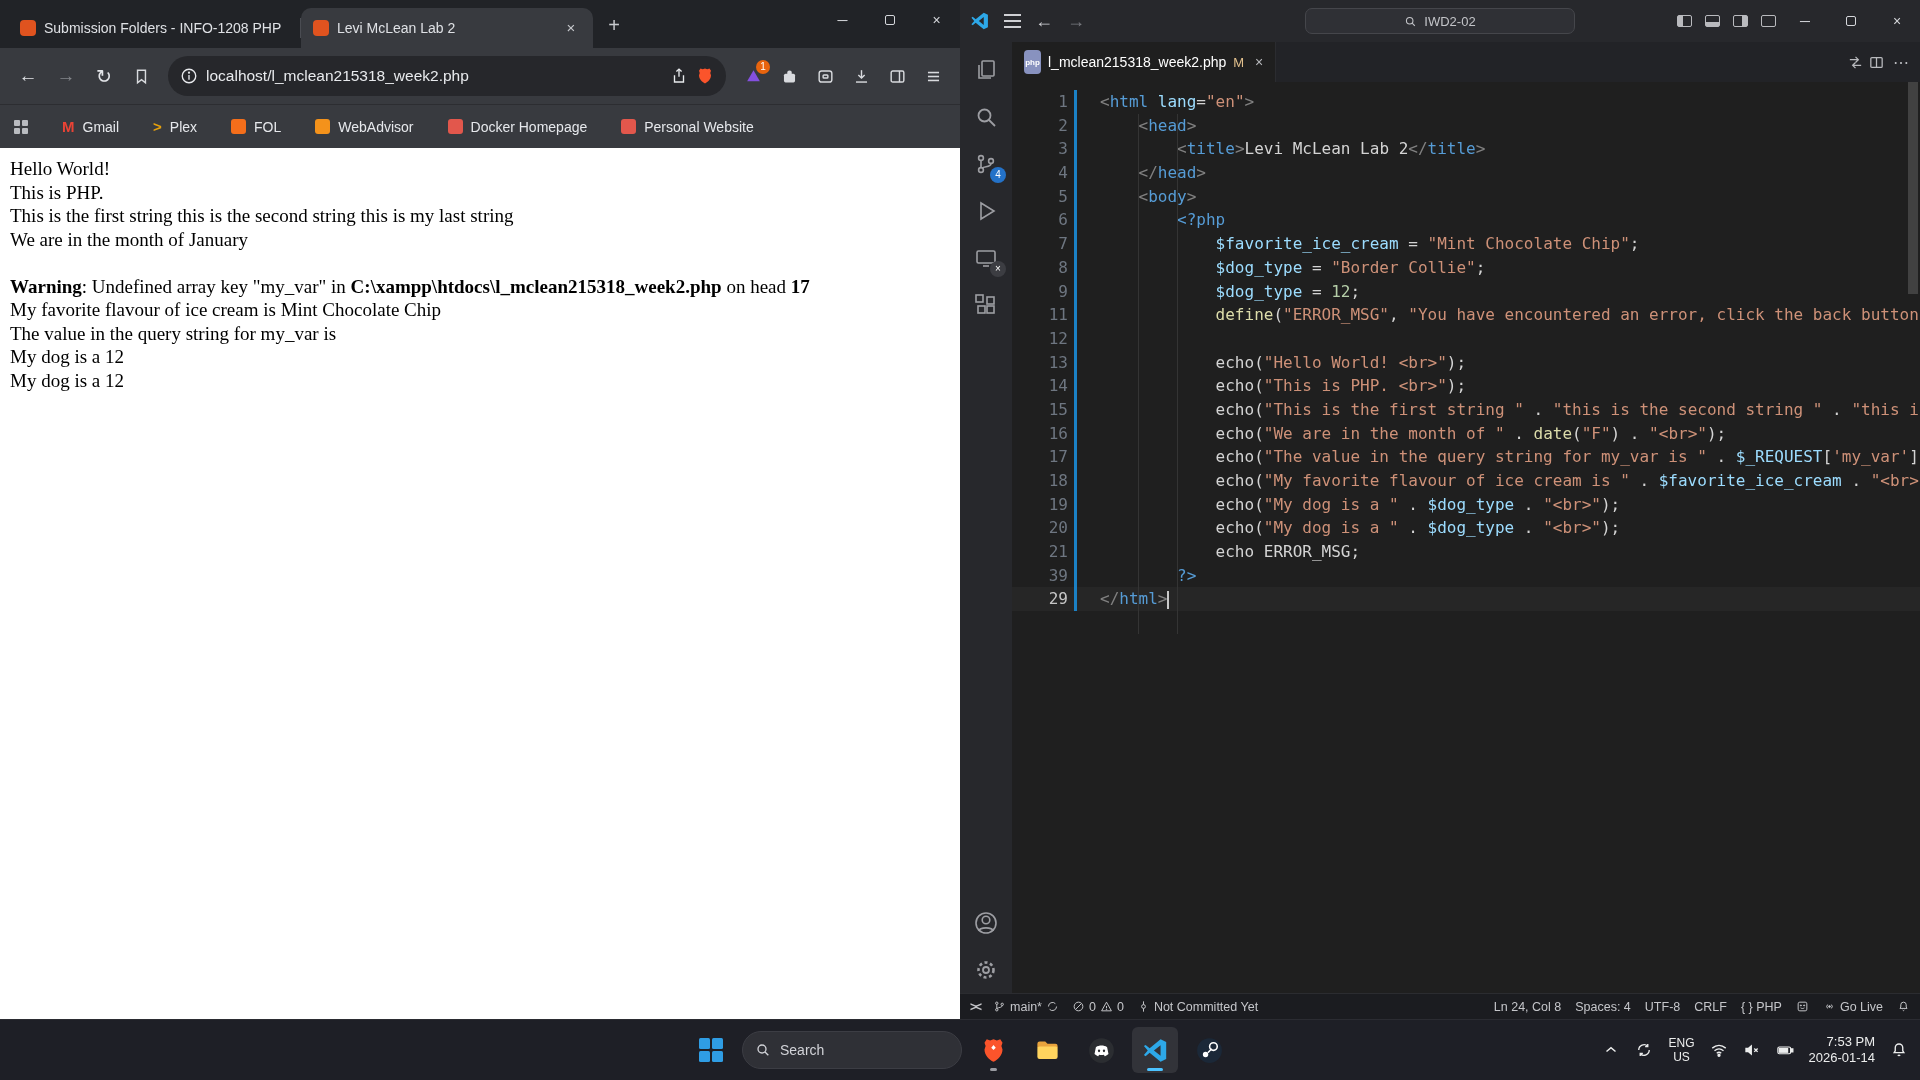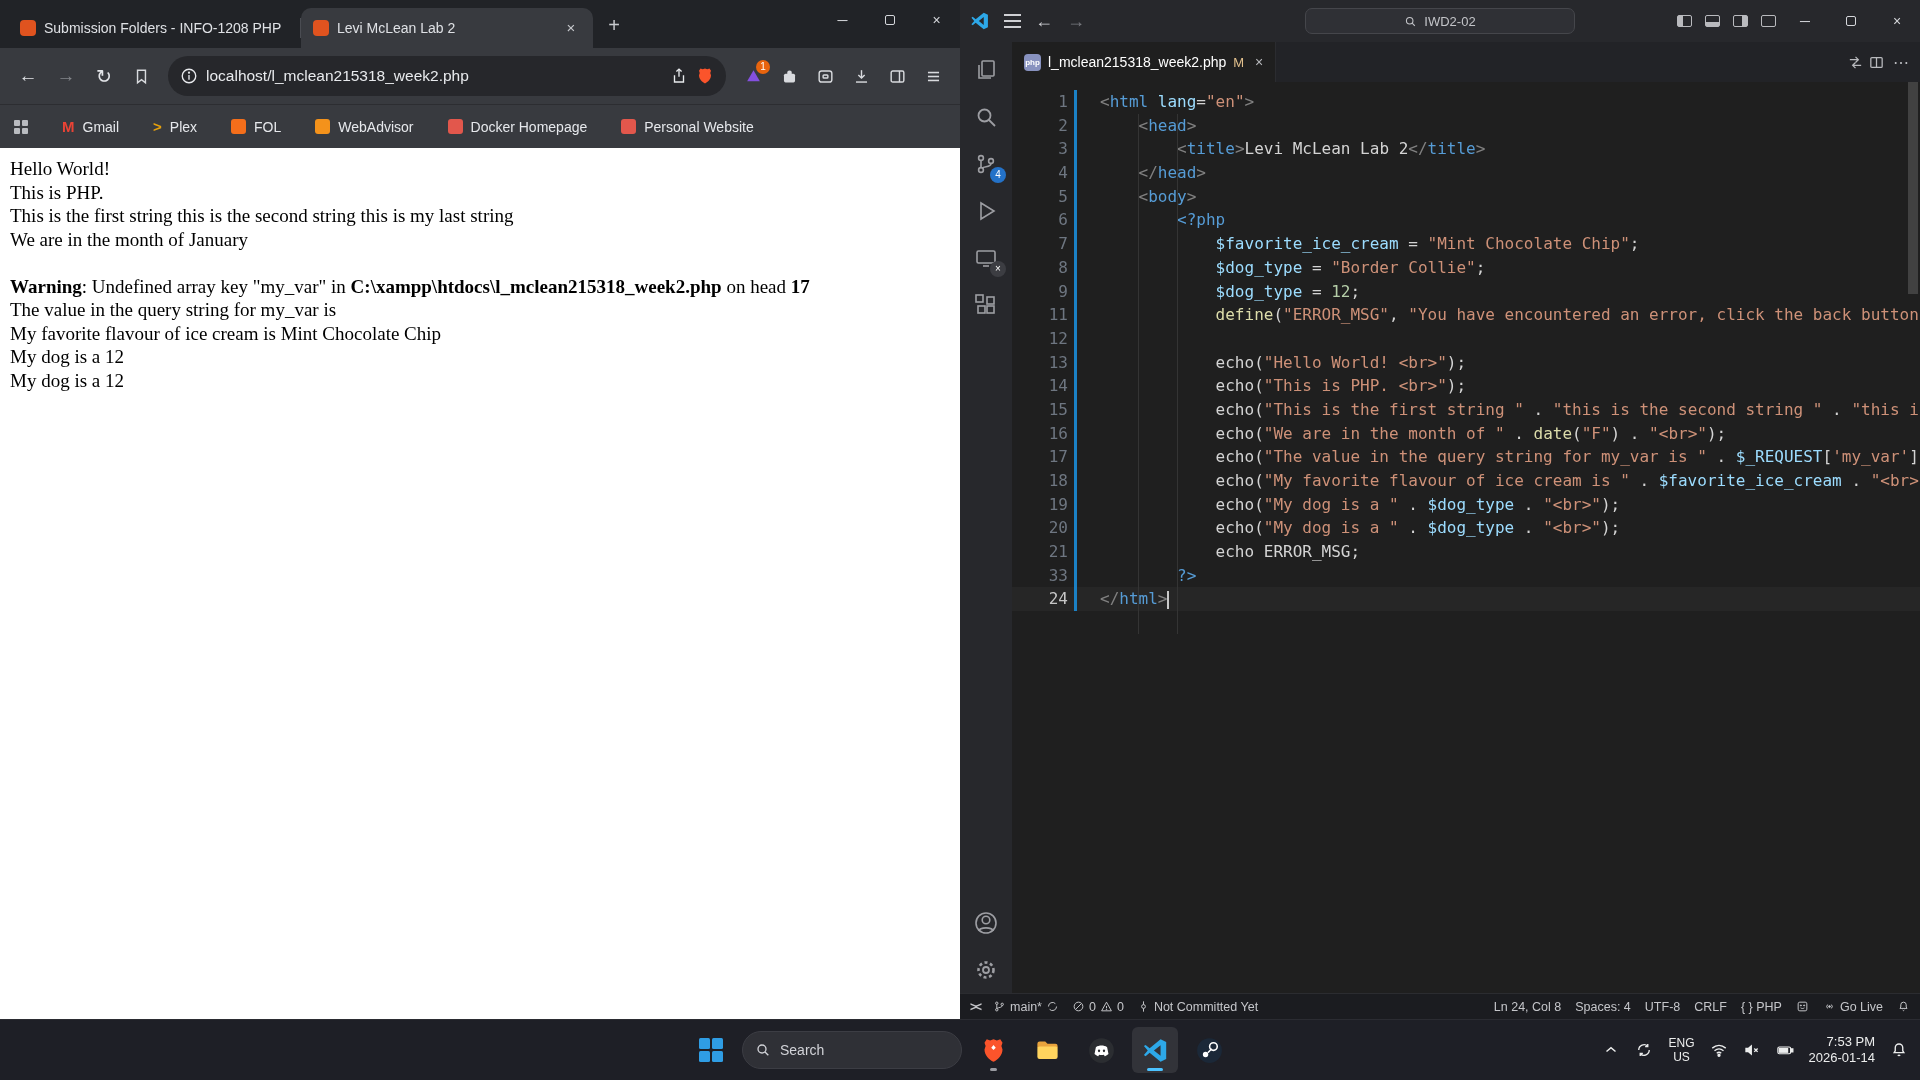--- a/index.html
+++ b/index.html
@@ -64,21 +64,21 @@
   .activitybar { width:52px; background:#27282c; display:flex; flex-direction:column; align-items:center; padding-top:4px; }
   .act-icon { width:48px; height:47px; display:flex; align-items:center; justify-content:center; color:#9d9ea3; position:relative; }
   .act-icon svg { width:24px; height:24px; }
   .act-spacer { flex:1; }
   .act-badge { position:absolute; right:4px; bottom:4px; min-width:16px; height:16px; border-radius:8px; background:#2472c8; color:#fff; font-size:10px; line-height:16px; text-align:center; }
   .act-badge.dark { background:#3c3d42; }
 
   .editor { flex:1; position:relative; background:#1f1f1f; overflow:hidden; }
   .vs-tabbar { height:40px; background:#222327; display:flex; align-items:stretch; position:relative; }
   .vs-tab { display:flex; align-items:center; gap:7px; padding:0 12px; background:#1f1f1f; border-right:1px solid #2b2c30; font-size:14px; color:#ffffff; }
-  .php-icon { width:17px; height:17px; border-radius:4px; background:#8892bf; color:#fff; font-size:8px; font-weight:bold; display:flex; align-items:center; justify-content:center; }
+  .php-icon { width:17px; height:24px; border-radius:4px; background:#8892bf; color:#fff; font-size:8px; font-weight:bold; display:flex; align-items:center; justify-content:center; }
   .git-m { color:#e2c08d; font-size:13px; }
   .vs-tab-close { color:#b9babe; font-size:14px; margin-left:4px; }
   .tabbar-actions { position:absolute; right:6px; top:0; height:40px; display:flex; align-items:center; gap:4px; color:#b9babe; }
   .tabbar-actions svg { width:17px; height:17px; }
   .tabbar-actions .dots { font-size:16px; letter-spacing:1px; padding:0 4px; }
 
   .code-area { position:relative; padding-top:8px; font-family:"DejaVu Sans Mono",monospace; font-size:16px; }
   .code-line { display:flex; height:23.7px; line-height:23.7px; white-space:pre; overflow:hidden; }
   .code-line.current { background:rgba(255,255,255,0.03); }
   .ln { width:56px; text-align:right; color:#6e7681; flex:none; }
@@ -248,22 +248,22 @@
         </div>
     </div>
 
     <div class="page-content">
         <div class="page-line"><span>Hello World!</span></div>
         <div class="page-line"><span>This is PHP.</span></div>
         <div class="page-line"><span>This is the first string this is the second string this is my last string</span></div>
         <div class="page-line"><span>We are in the month of January</span></div>
         <div class="page-line">&nbsp;</div>
         <div class="page-line"><span class="bold">Warning</span><span>: Undefined array key "my_var" in </span><span class="bold">C:\xampp\htdocs\l_mclean215318_week2.php</span><span> on head </span><span class="bold">17</span></div>
+        <div class="page-line"><span>My favorite flavour of ice cream is Mint Chocolate Chip</span></div>
         <div class="page-line"><span>The value in the query string for my_var is</span></div>
-        <div class="page-line"><span>My favorite flavour of ice cream is Mint Chocolate Chip</span></div>
         <div class="page-line"><span>My dog is a 12</span></div>
         <div class="page-line"><span>My dog is a 12</span></div>
       </div>
   </div>
 
   <div id="vscode-window">
     <div class="vs-titlebar">
       <svg class="logo" viewBox="0 0 24 24" fill="#2da8e8">
         <path d="M16.5 2l5 2.5v15l-5 2.5L6.8 14l-3.6 3-1.5-1 3.4-4-3.4-4 1.5-1 3.6 3L16.5 2zm0 5.3L10.6 12l5.9 4.7V7.3z"></path>
       </svg>
@@ -403,22 +403,22 @@
             <div class="code-line"><span class="ln">12</span><span class="chg"></span><span class="ct"></span></div>
             <div class="code-line"><span class="ln">13</span><span class="chg"></span><span class="ct"><span class="tk-op">            </span><span class="tk-txt">echo</span><span class="tk-op">(</span><span class="tk-str">"Hello World! &lt;br&gt;"</span><span class="tk-op">);</span></span></div>
             <div class="code-line"><span class="ln">14</span><span class="chg"></span><span class="ct"><span class="tk-op">            </span><span class="tk-txt">echo</span><span class="tk-op">(</span><span class="tk-str">"This is PHP. &lt;br&gt;"</span><span class="tk-op">);</span></span></div>
             <div class="code-line"><span class="ln">15</span><span class="chg"></span><span class="ct"><span class="tk-op">            </span><span class="tk-txt">echo</span><span class="tk-op">(</span><span class="tk-str">"This is the first string "</span><span class="tk-op"> . </span><span class="tk-str">"this is the second string "</span><span class="tk-op"> . </span><span class="tk-str">"this is my last string &lt;br&gt;"</span></span></div>
             <div class="code-line"><span class="ln">16</span><span class="chg"></span><span class="ct"><span class="tk-op">            </span><span class="tk-txt">echo</span><span class="tk-op">(</span><span class="tk-str">"We are in the month of "</span><span class="tk-op"> . </span><span class="tk-fn">date</span><span class="tk-op">(</span><span class="tk-str">"F"</span><span class="tk-op">) . </span><span class="tk-str">"&lt;br&gt;"</span><span class="tk-op">);</span></span></div>
             <div class="code-line"><span class="ln">17</span><span class="chg"></span><span class="ct"><span class="tk-op">            </span><span class="tk-txt">echo</span><span class="tk-op">(</span><span class="tk-str">"The value in the query string for my_var is "</span><span class="tk-op"> . </span><span class="tk-var">$_REQUEST</span><span class="tk-op">[</span><span class="tk-str">'my_var'</span><span class="tk-op">] . </span></span></div>
             <div class="code-line"><span class="ln">18</span><span class="chg"></span><span class="ct"><span class="tk-op">            </span><span class="tk-txt">echo</span><span class="tk-op">(</span><span class="tk-str">"My favorite flavour of ice cream is "</span><span class="tk-op"> . </span><span class="tk-var">$favorite_ice_cream</span><span class="tk-op"> . </span><span class="tk-str">"&lt;br&gt;"</span></span></div>
             <div class="code-line"><span class="ln">19</span><span class="chg"></span><span class="ct"><span class="tk-op">            </span><span class="tk-txt">echo</span><span class="tk-op">(</span><span class="tk-str">"My dog is a "</span><span class="tk-op"> . </span><span class="tk-var">$dog_type</span><span class="tk-op"> . </span><span class="tk-str">"&lt;br&gt;"</span><span class="tk-op">);</span></span></div>
             <div class="code-line"><span class="ln">20</span><span class="chg"></span><span class="ct"><span class="tk-op">            </span><span class="tk-txt">echo</span><span class="tk-op">(</span><span class="tk-str">"My dog is a "</span><span class="tk-op"> . </span><span class="tk-var">$dog_type</span><span class="tk-op"> . </span><span class="tk-str">"&lt;br&gt;"</span><span class="tk-op">);</span></span></div>
             <div class="code-line"><span class="ln">21</span><span class="chg"></span><span class="ct"><span class="tk-op">            </span><span class="tk-txt">echo </span><span class="tk-txt">ERROR_MSG</span><span class="tk-op">;</span></span></div>
-            <div class="code-line"><span class="ln">33</span><span class="chg"></span><span class="ct"><span class="tk-op">        </span><span class="tk-kw">?&gt;</span></span></div>
-            <div class="code-line current"><span class="ln active">24</span><span class="chg"></span><span class="ct"><span class="tk-pun">&lt;/</span><span class="tk-tag">html</span><span class="tk-pun">&gt;</span><span class="cursor"></span></span></div>
+            <div class="code-line"><span class="ln">39</span><span class="chg"></span><span class="ct"><span class="tk-op">        </span><span class="tk-kw">?&gt;</span></span></div>
+            <div class="code-line current"><span class="ln active">29</span><span class="chg"></span><span class="ct"><span class="tk-pun">&lt;/</span><span class="tk-tag">html</span><span class="tk-pun">&gt;</span><span class="cursor"></span></span></div>
           </div>
         <div class="vscroll">
             <div class="thumb"></div>
           </div>
       </div>
     </div>
 
     <div class="statusbar">
       <div class="sb-item">
           <span class="remote-glyph">&gt;&lt;</span>

